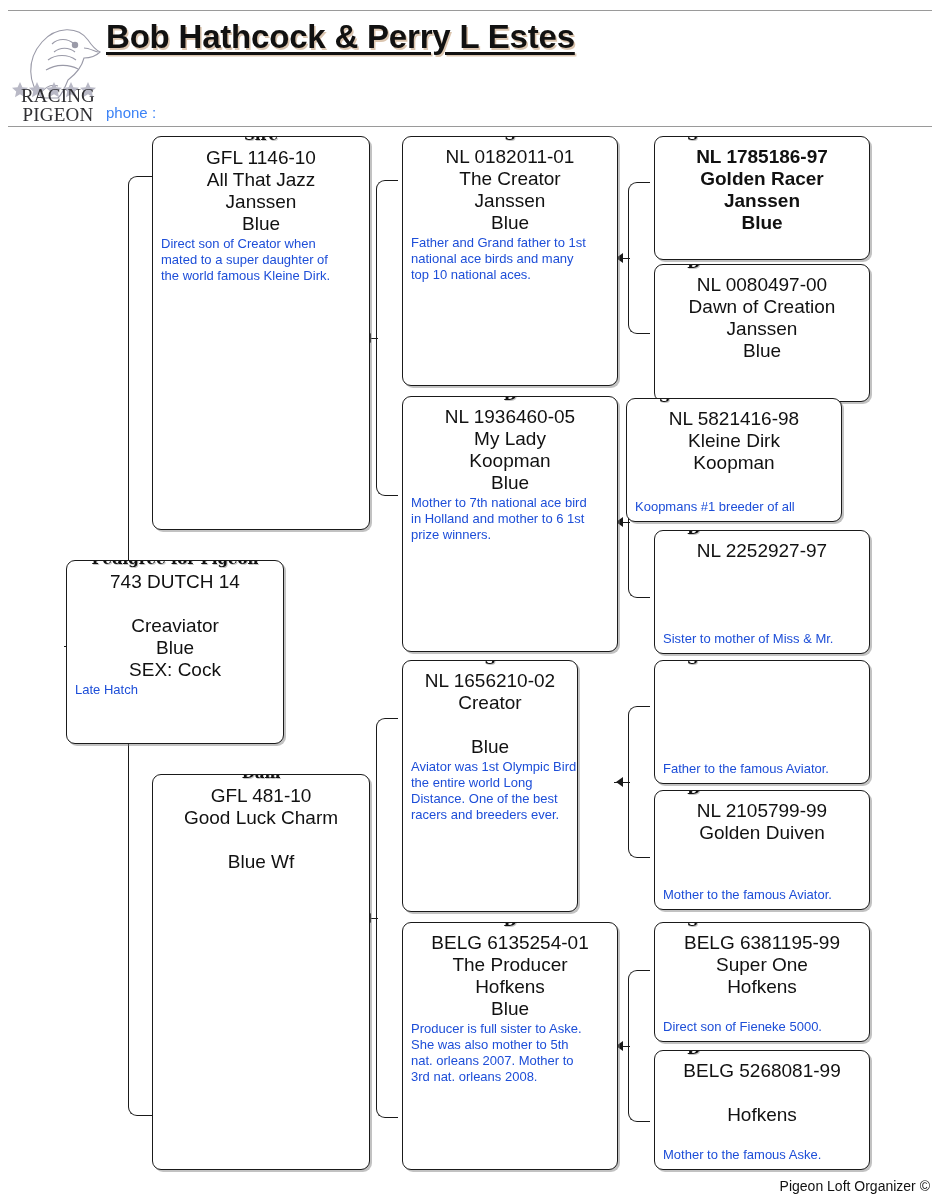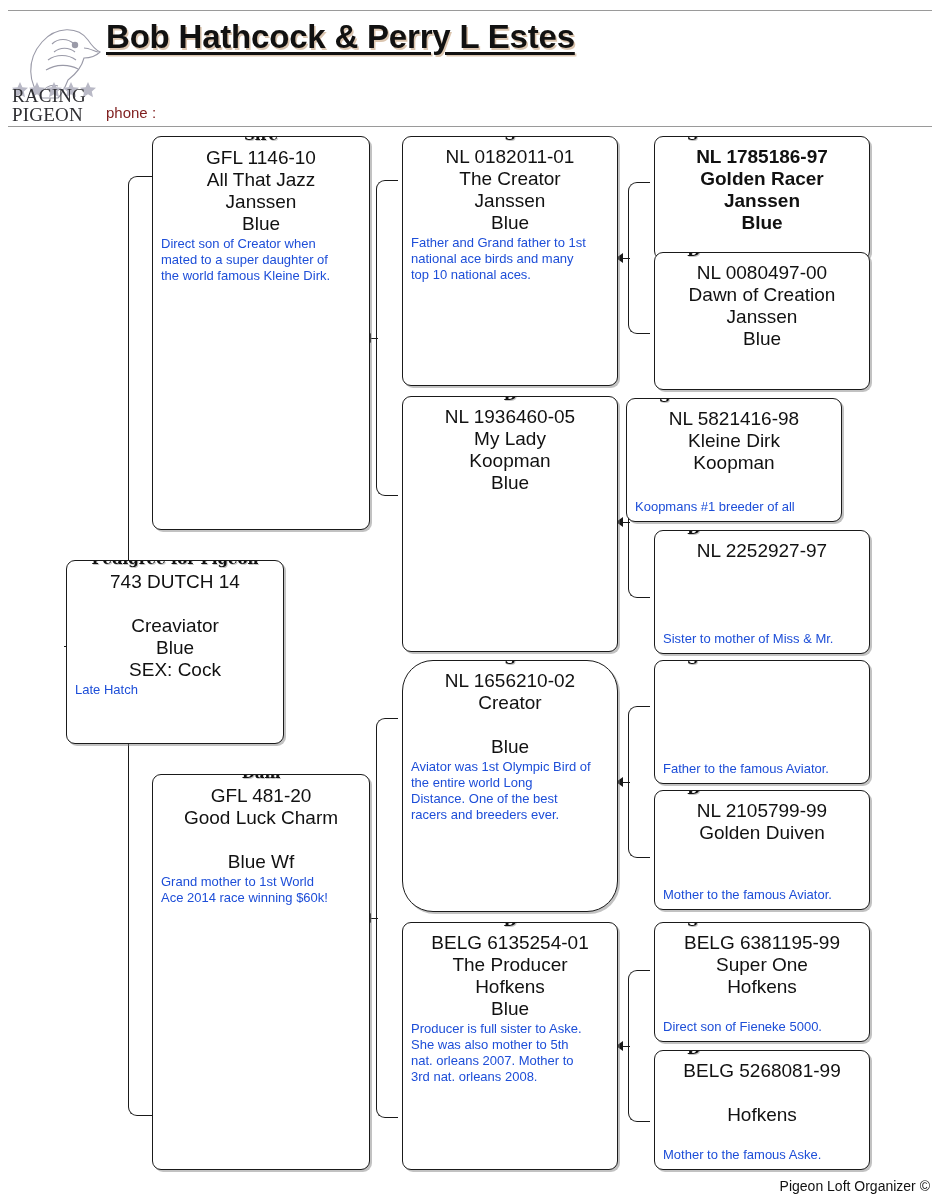--- a/index.html
+++ b/index.html
@@ -17,35 +17,35 @@
   .rule{position:absolute;left:8px;width:924px;height:0;border-top:1px solid #9a9a9a;}
   #rule-top{top:10px;}
   #rule-head{top:126px;}
 
   .logo{position:absolute;left:12px;top:14px;width:92px;height:112px;}
   .logo svg{display:block;}
   .logo-word{
     position:absolute;left:12px;top:86px;width:92px;
     font-family:"Liberation Serif", serif;
     font-size:19px;line-height:19px;font-weight:400;
-    color:#2f2f33;letter-spacing:.2px;
+    color:#2f2f33;text-align:center;letter-spacing:.2px;
   }
 
   .title{
     position:absolute;left:106px;top:18px;
     font-size:33px;font-weight:bold;letter-spacing:-0.2px;
     color:#111;
     text-decoration:underline;
     text-underline-offset:4px;
     text-shadow:1.5px 1.5px 0 rgba(190,150,110,.55);
     white-space:nowrap;
   }
   .phone{
     position:absolute;left:106px;top:104px;
-    font-size:15px;color:#7f1d1d;
+    font-size:15px;color:#3b82f6;
   }
 
   .footer{
     position:absolute;right:10px;top:1178px;
     font-size:14px;color:#111;
   }
 
   
   .box{
     position:absolute;
@@ -194,28 +194,24 @@
           <span class="ln">Direct son of Creator when</span>
           <span class="ln">mated to a super daughter of</span>
           <span class="ln">the world famous Kleine Dirk.</span>
         </div>
     </div>
   </div>
 
   <div class="box" style="left:152px;top:774px;width:218px;height:396px;">
     <div class="cap center">Dam</div>
     <div class="body" style="padding-top:10px;">
-      <div class="l-band">GFL 481-20</div>
+      <div class="l-band">GFL 481-10</div>
       <div class="l-band">Good Luck Charm</div>
       <div class="l-band blank">&nbsp;</div>
       <div class="l-band">Blue Wf</div>
-      <div class="note">
-          <span class="ln">Grand mother to 1st  World</span>
-          <span class="ln">Ace 2014 race winning $60k!</span>
-        </div>
     </div>
   </div>
 
   <div class="box" style="left:402px;top:136px;width:216px;height:250px;">
     <div class="cap sd">S</div>
     <div class="body" style="padding-top:9px;">
       <div class="l-band">NL 0182011-01</div>
       <div class="l-band">The Creator</div>
       <div class="l-band">Janssen</div>
       <div class="l-band">Blue</div>
@@ -227,24 +223,29 @@
     </div>
   </div>
 
   <div class="box" style="left:402px;top:396px;width:216px;height:256px;">
     <div class="cap sd">D</div>
     <div class="body" style="padding-top:9px;">
       <div class="l-band">NL 1936460-05</div>
       <div class="l-band">My Lady</div>
       <div class="l-band">Koopman</div>
       <div class="l-band">Blue</div>
-    </div>
-  </div>
-
-  <div class="box" style="left:402px;top:660px;width:216px;height:252px;border-radius:31px;">
+      <div class="note">
+          <span class="ln">Mother to 7th national ace bird</span>
+          <span class="ln">in Holland and mother to 6 1st</span>
+          <span class="ln">prize winners.</span>
+        </div>
+    </div>
+  </div>
+
+  <div class="box" style="left:402px;top:660px;width:176px;height:252px;">
     <div class="cap sd">S</div>
     <div class="body" style="padding-top:9px;">
       <div class="l-band">NL 1656210-02</div>
       <div class="l-band">Creator</div>
       <div class="l-band blank">&nbsp;</div>
       <div class="l-band">Blue</div>
       <div class="note">
           <span class="ln">Aviator was 1st Olympic Bird of</span>
           <span class="ln">the entire world Long</span>
           <span class="ln">Distance.  One of the best</span>
@@ -273,21 +274,21 @@
     <div class="cap left">S</div>
     <div class="body" style="padding-top:9px;font-weight:bold;">
       <div class="l-band">NL 1785186-97</div>
       <div class="l-band">Golden Racer</div>
       <div class="l-band">Janssen</div>
       <div class="l-band">Blue</div>
     </div>
     <div class="note bot"></div>
   </div>
 
-  <div class="box" style="left:654px;top:252px;width:216px;height:138px;">
+  <div class="box" style="left:654px;top:264px;width:216px;height:138px;">
     <div class="cap left">D</div>
     <div class="body" style="padding-top:9px;">
       <div class="l-band">NL 0080497-00</div>
       <div class="l-band">Dawn of Creation</div>
       <div class="l-band">Janssen</div>
       <div class="l-band">Blue</div>
     </div>
     <div class="note bot"></div>
   </div>
 

